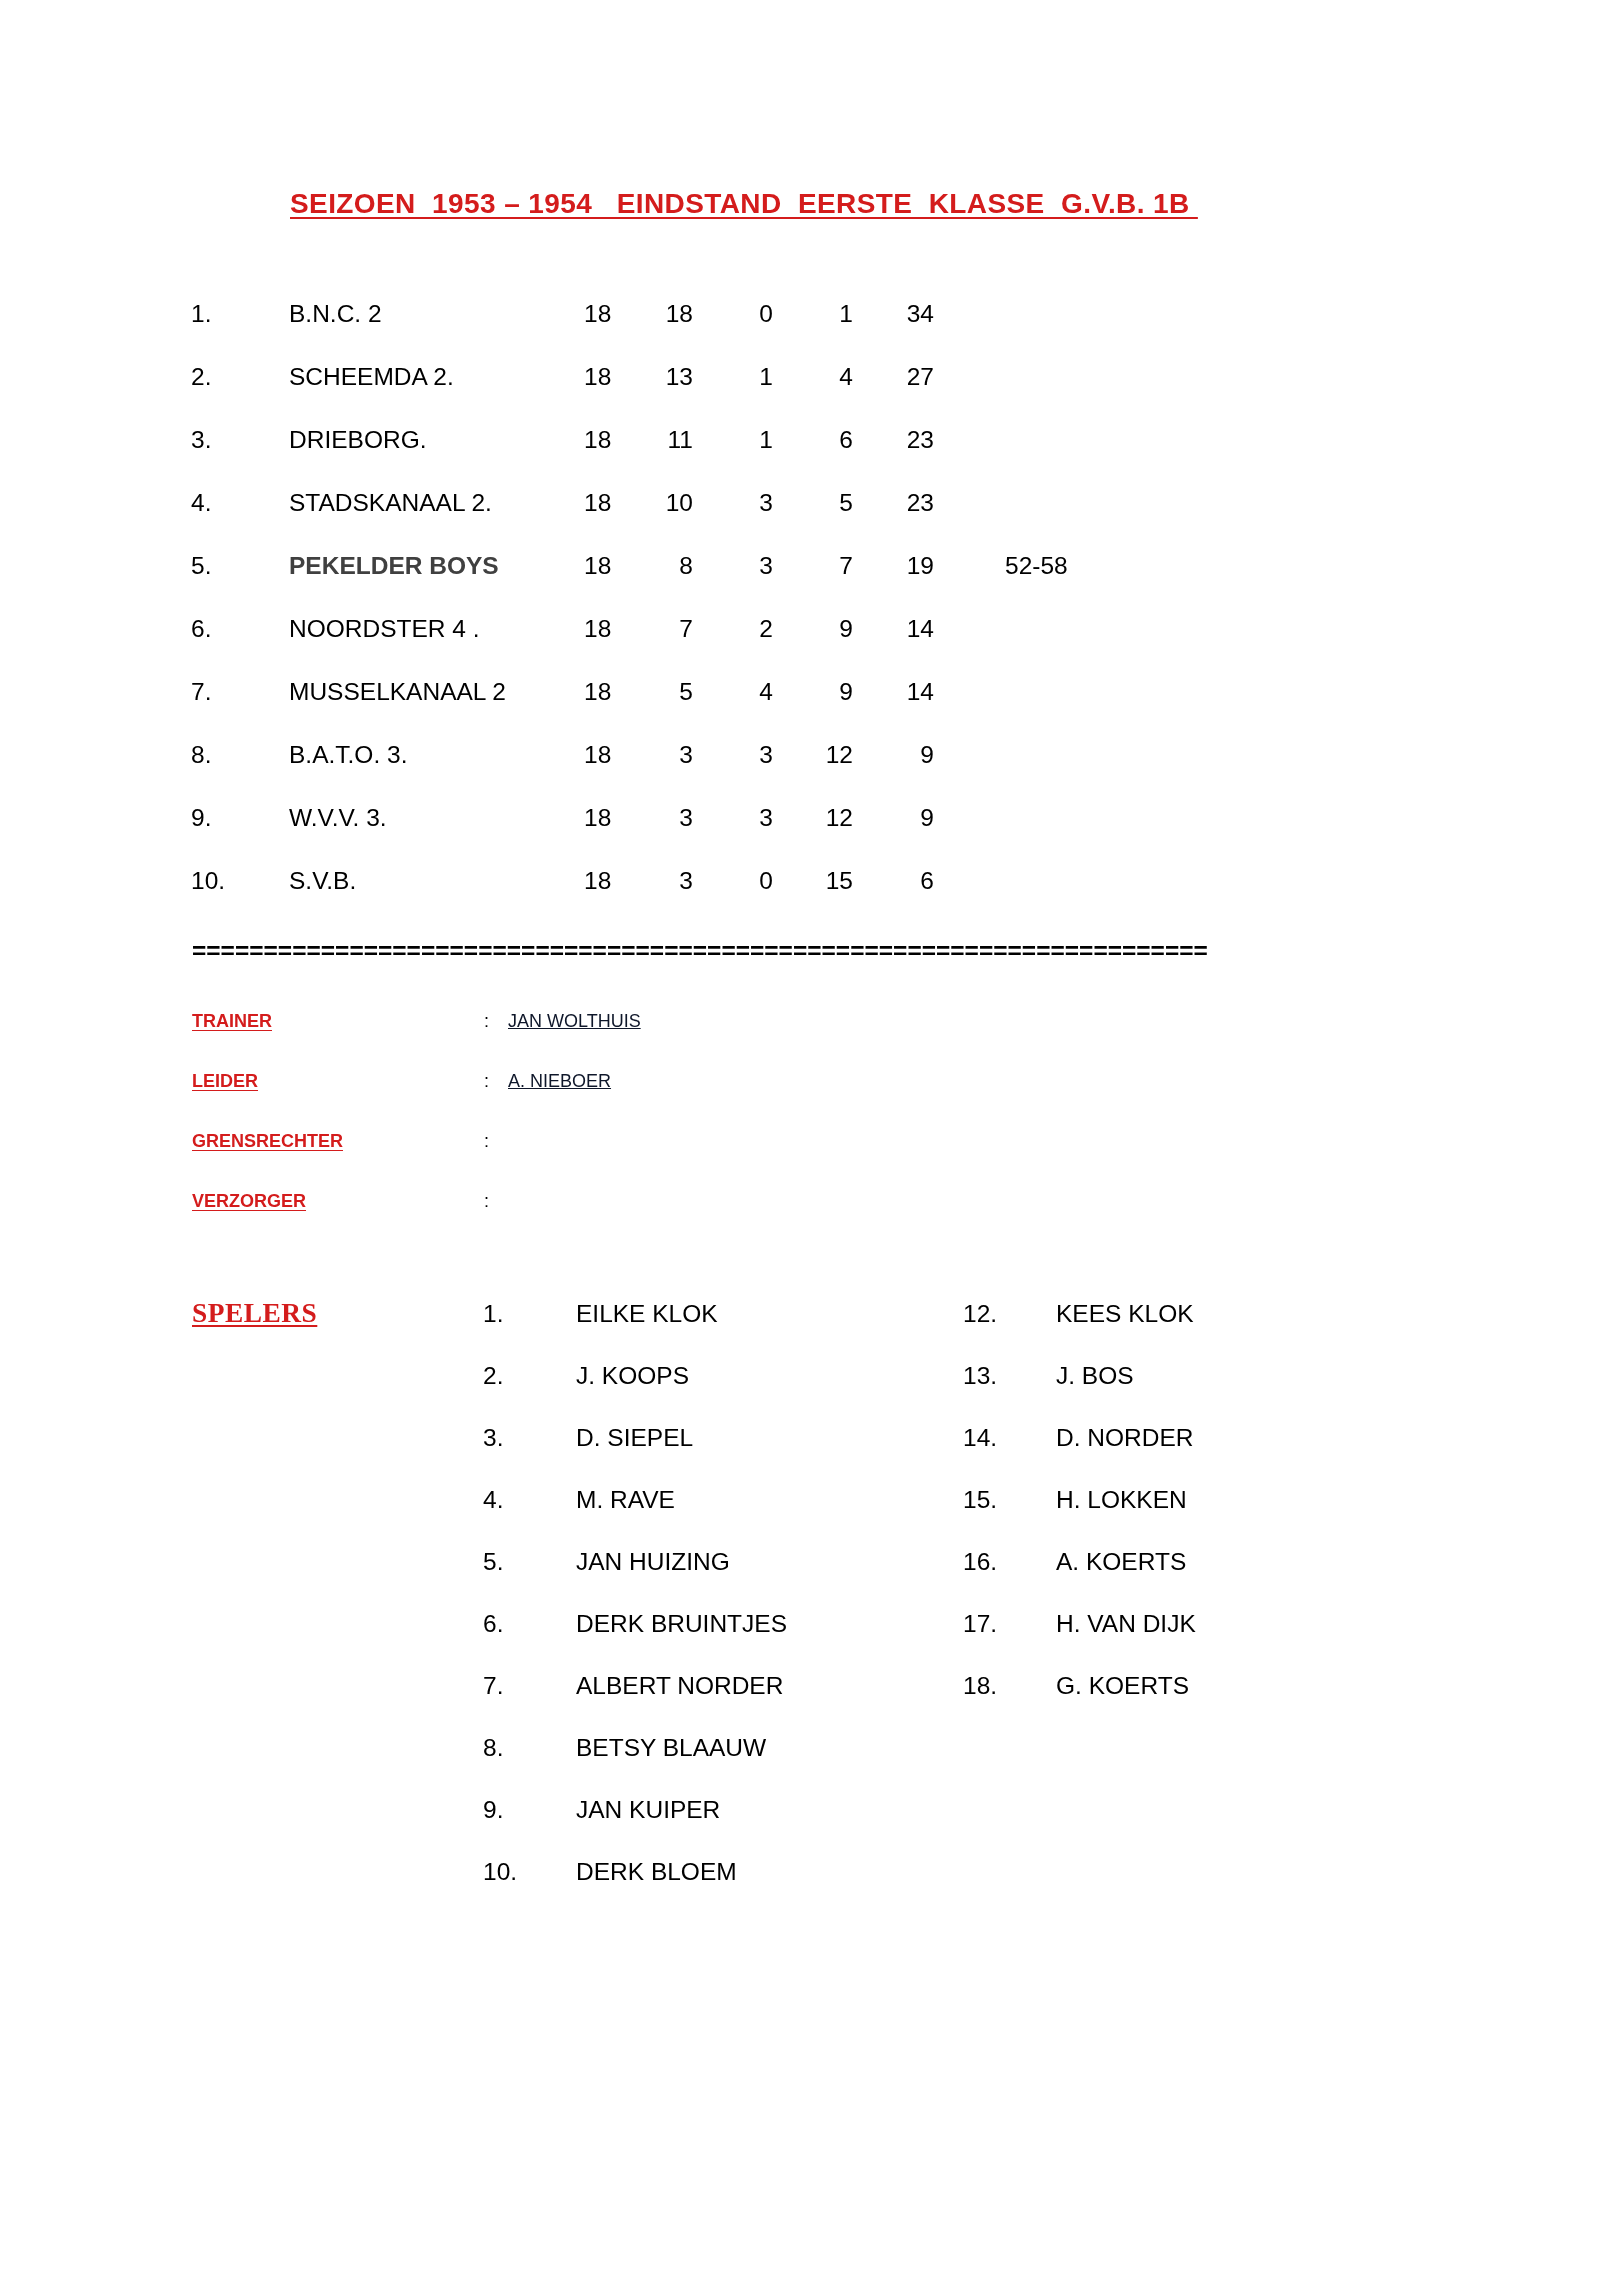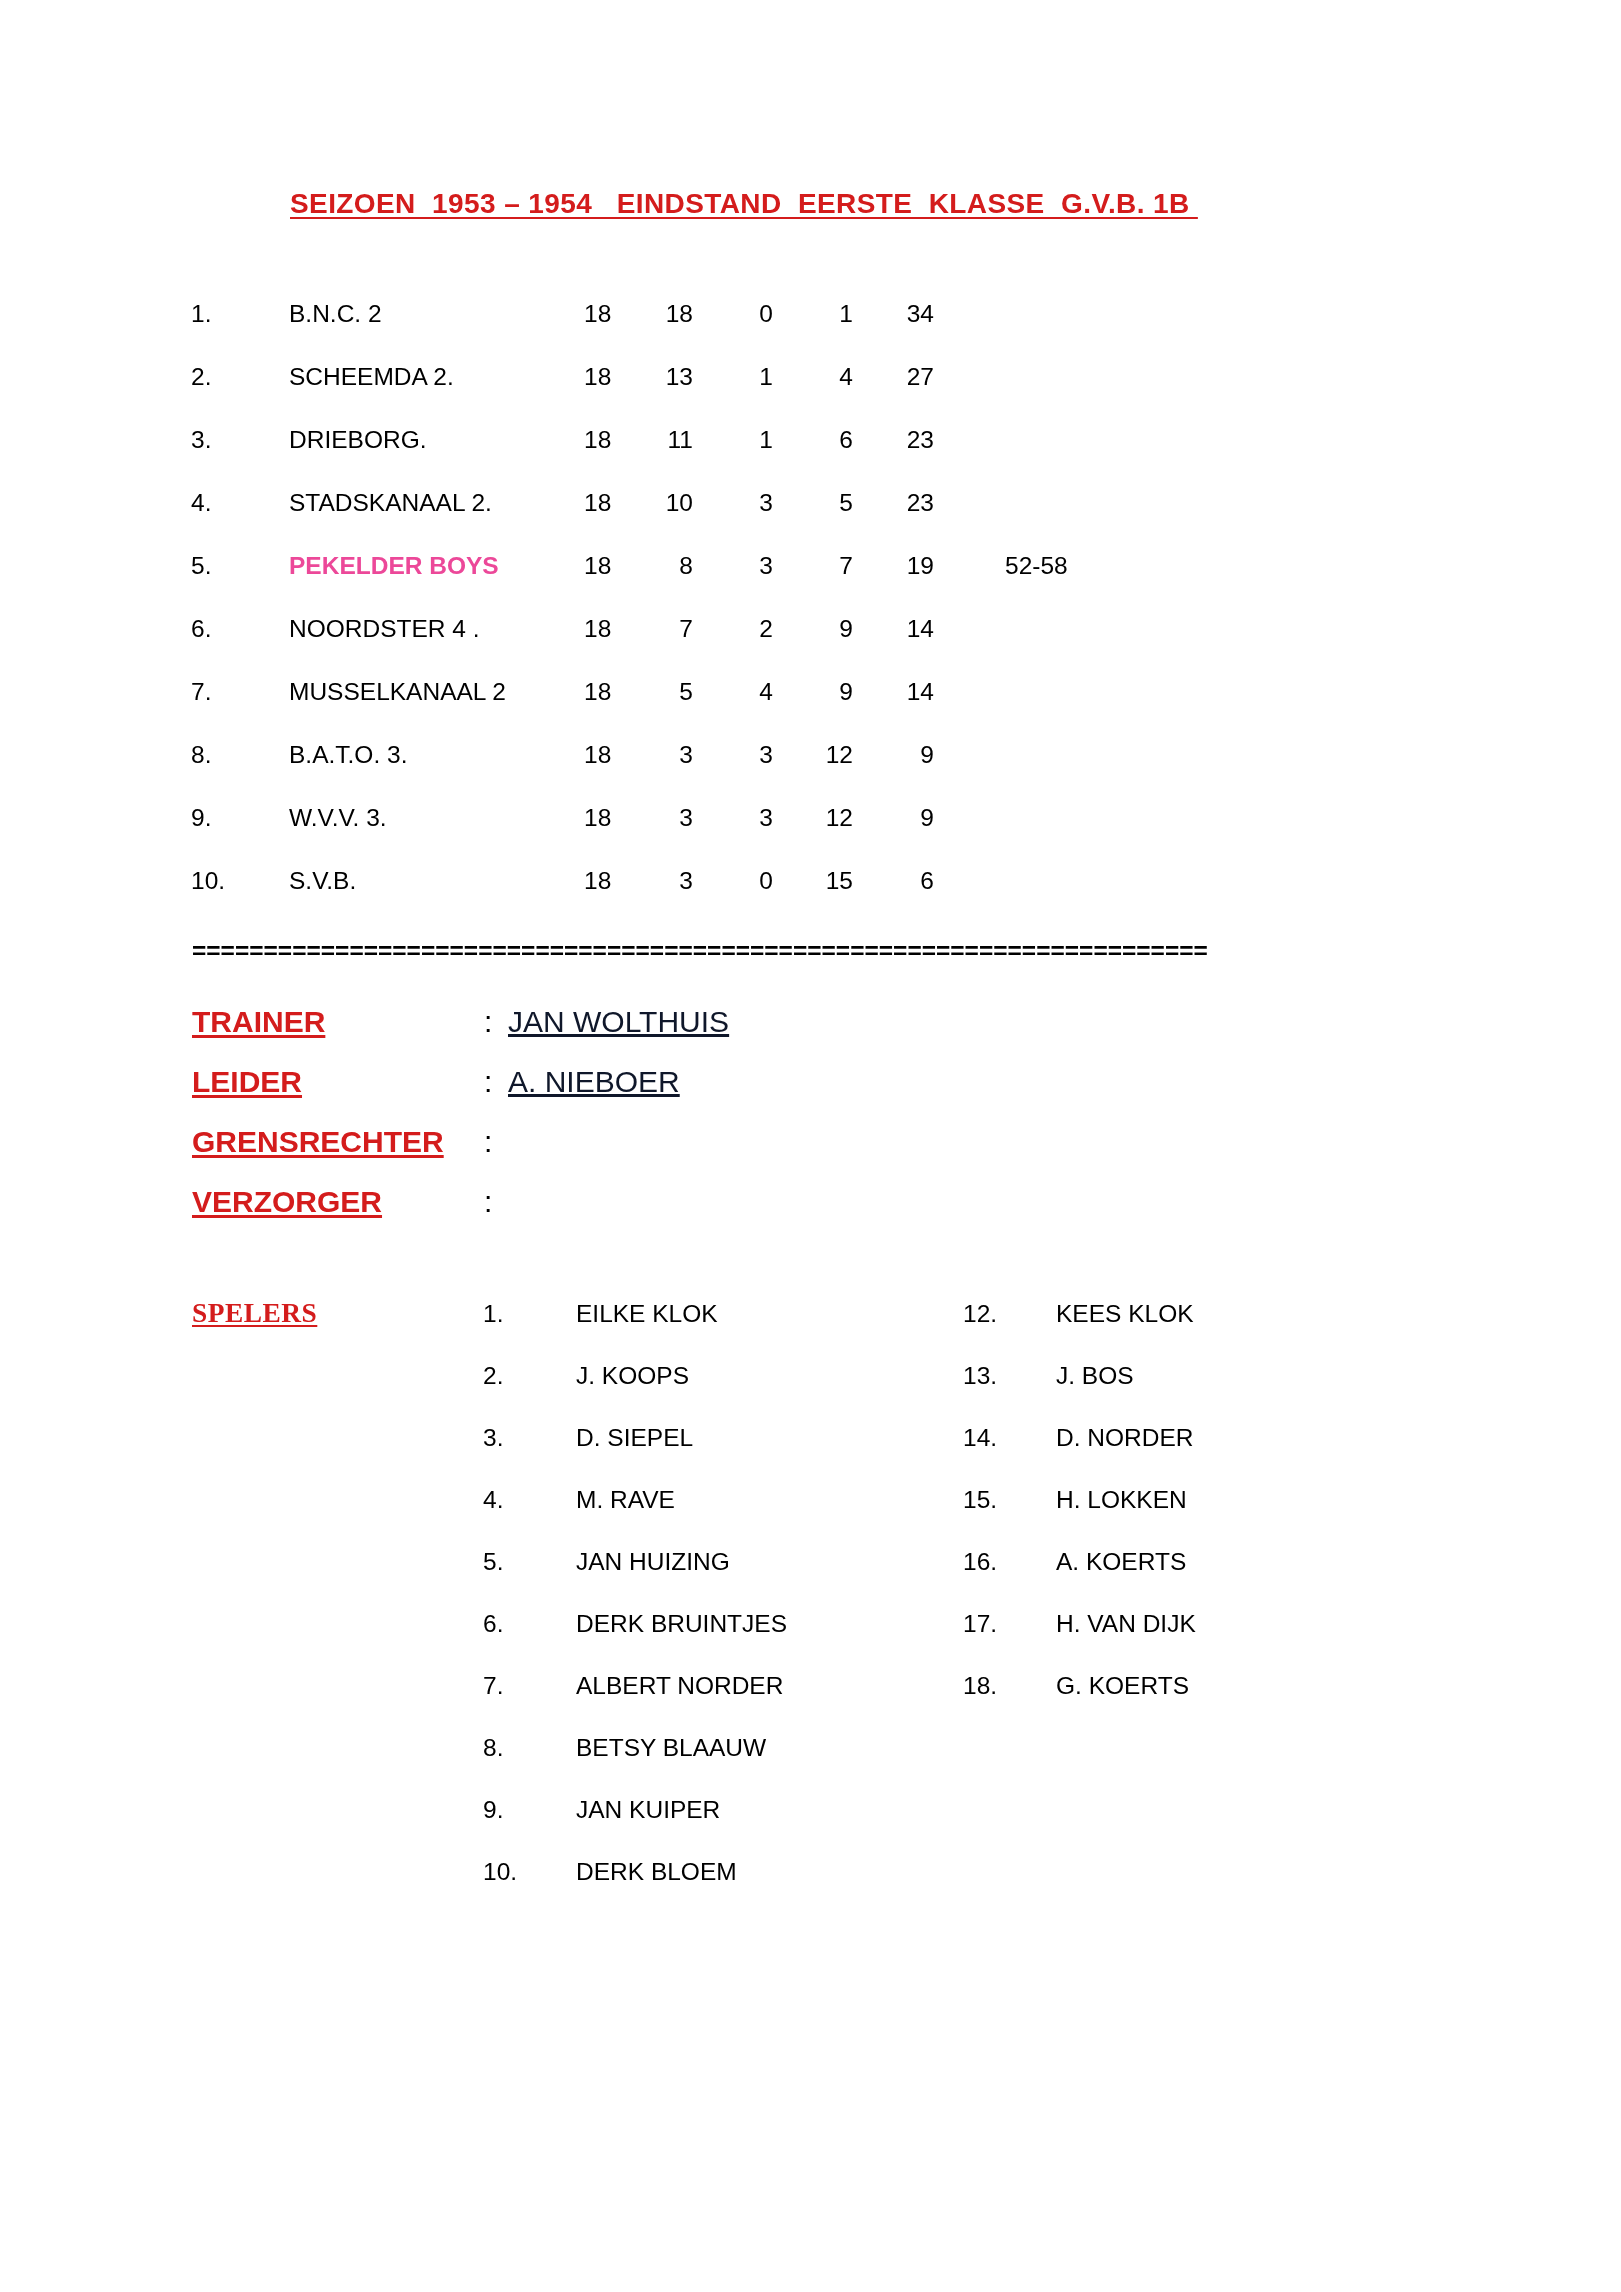--- a/index.html
+++ b/index.html
@@ -92,21 +92,21 @@
   
   .staff {
     position: absolute;
     left: 192px;
     top: 1007px;
     width: 1176px;
   }
   .staff-row {
     position: relative;
     height: 60px;
-    font-size: 30px;
+    font-size: 18px;
     white-space: nowrap;
   }
   .staff-row .role {
     position: absolute;
     left: 0;
     top: 0;
     color: #d41c1c;
     font-weight: bold;
     text-decoration: underline;
     text-underline-offset: 2.9px;
@@ -208,21 +208,21 @@
         <span class="c-team">STADSKANAAL  2.</span>
         <span class="c-p">18</span>
         <span class="c-w">10</span>
         <span class="c-d">3</span>
         <span class="c-l">5</span>
         <span class="c-pts">23</span>
         <span class="c-goals"></span>
       </div>
       <div class="srow highlight">
         <span class="c-rank">5.</span>
-        <span class="c-team" style="color: #ec4899;">PEKELDER BOYS</span>
+        <span class="c-team" style="color: #404040;">PEKELDER BOYS</span>
         <span class="c-p">18</span>
         <span class="c-w">8</span>
         <span class="c-d">3</span>
         <span class="c-l">7</span>
         <span class="c-pts">19</span>
         <span class="c-goals">52-58</span>
       </div>
       <div class="srow">
         <span class="c-rank">6.</span>
         <span class="c-team">NOORDSTER 4 .</span>

